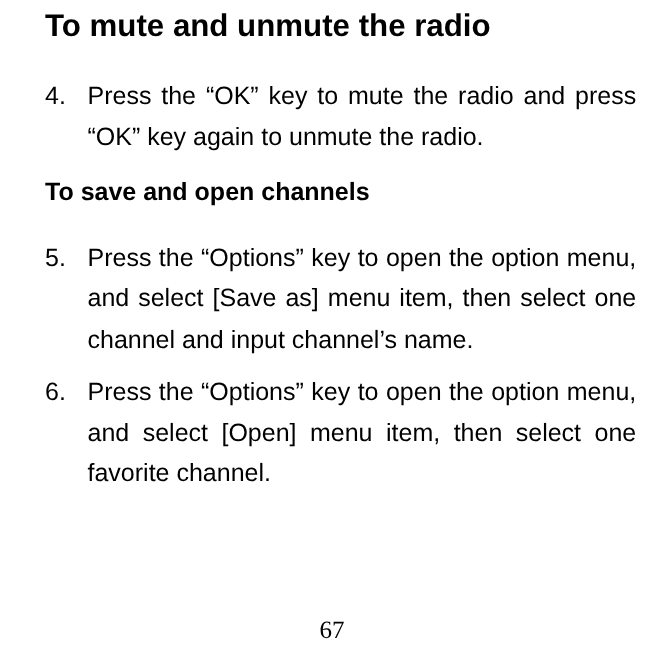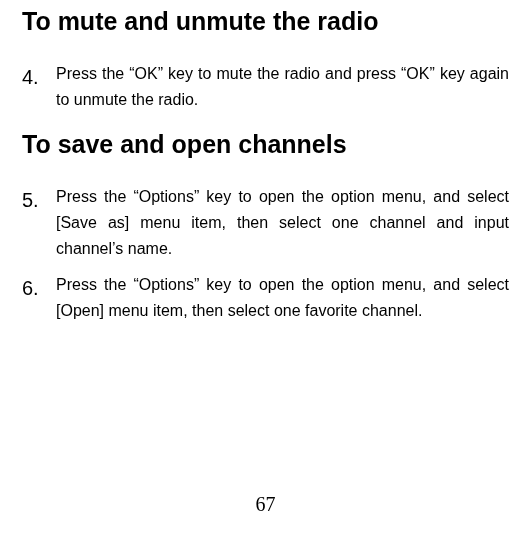--- a/index.html
+++ b/index.html
@@ -6,49 +6,49 @@
   margin: 0;
   padding: 0;
   width: 531px;
   height: 534px;
   background: #fff;
   font-family: Arial, Helvetica, sans-serif;
   color: #000;
 }
 .page {
   box-sizing: border-box;
-  padding: 6px 22px 0 22px;
+  padding: 6px 22px 0 36px;
   width: 531px;
   height: 534px;
   position: relative;
 }
 .h2 {
   font-size: 25px;
   font-weight: bold;
   margin: 0 0 24px 0;
   line-height: 1.25;
 }
 .h2b {
-  font-size: 25px;
+  font-size: 20px;
   font-weight: bold;
   margin: 16px 0 24px 0;
   line-height: 1.25;
 }
 .item {
   display: flex;
   margin-bottom: 10px;
 }
 .num {
   flex: 0 0 34px;
   font-size: 20px;
   line-height: 1.62;
 }
 .body {
   flex: 1;
-  font-size: 16px;
+  font-size: 20px;
   line-height: 1.62;
   text-align: justify;
 }
 .pagenum {
   position: absolute;
   bottom: 18px;
   left: 0;
   width: 531px;
   text-align: center;
   font-family: "Times New Roman", Times, serif;

